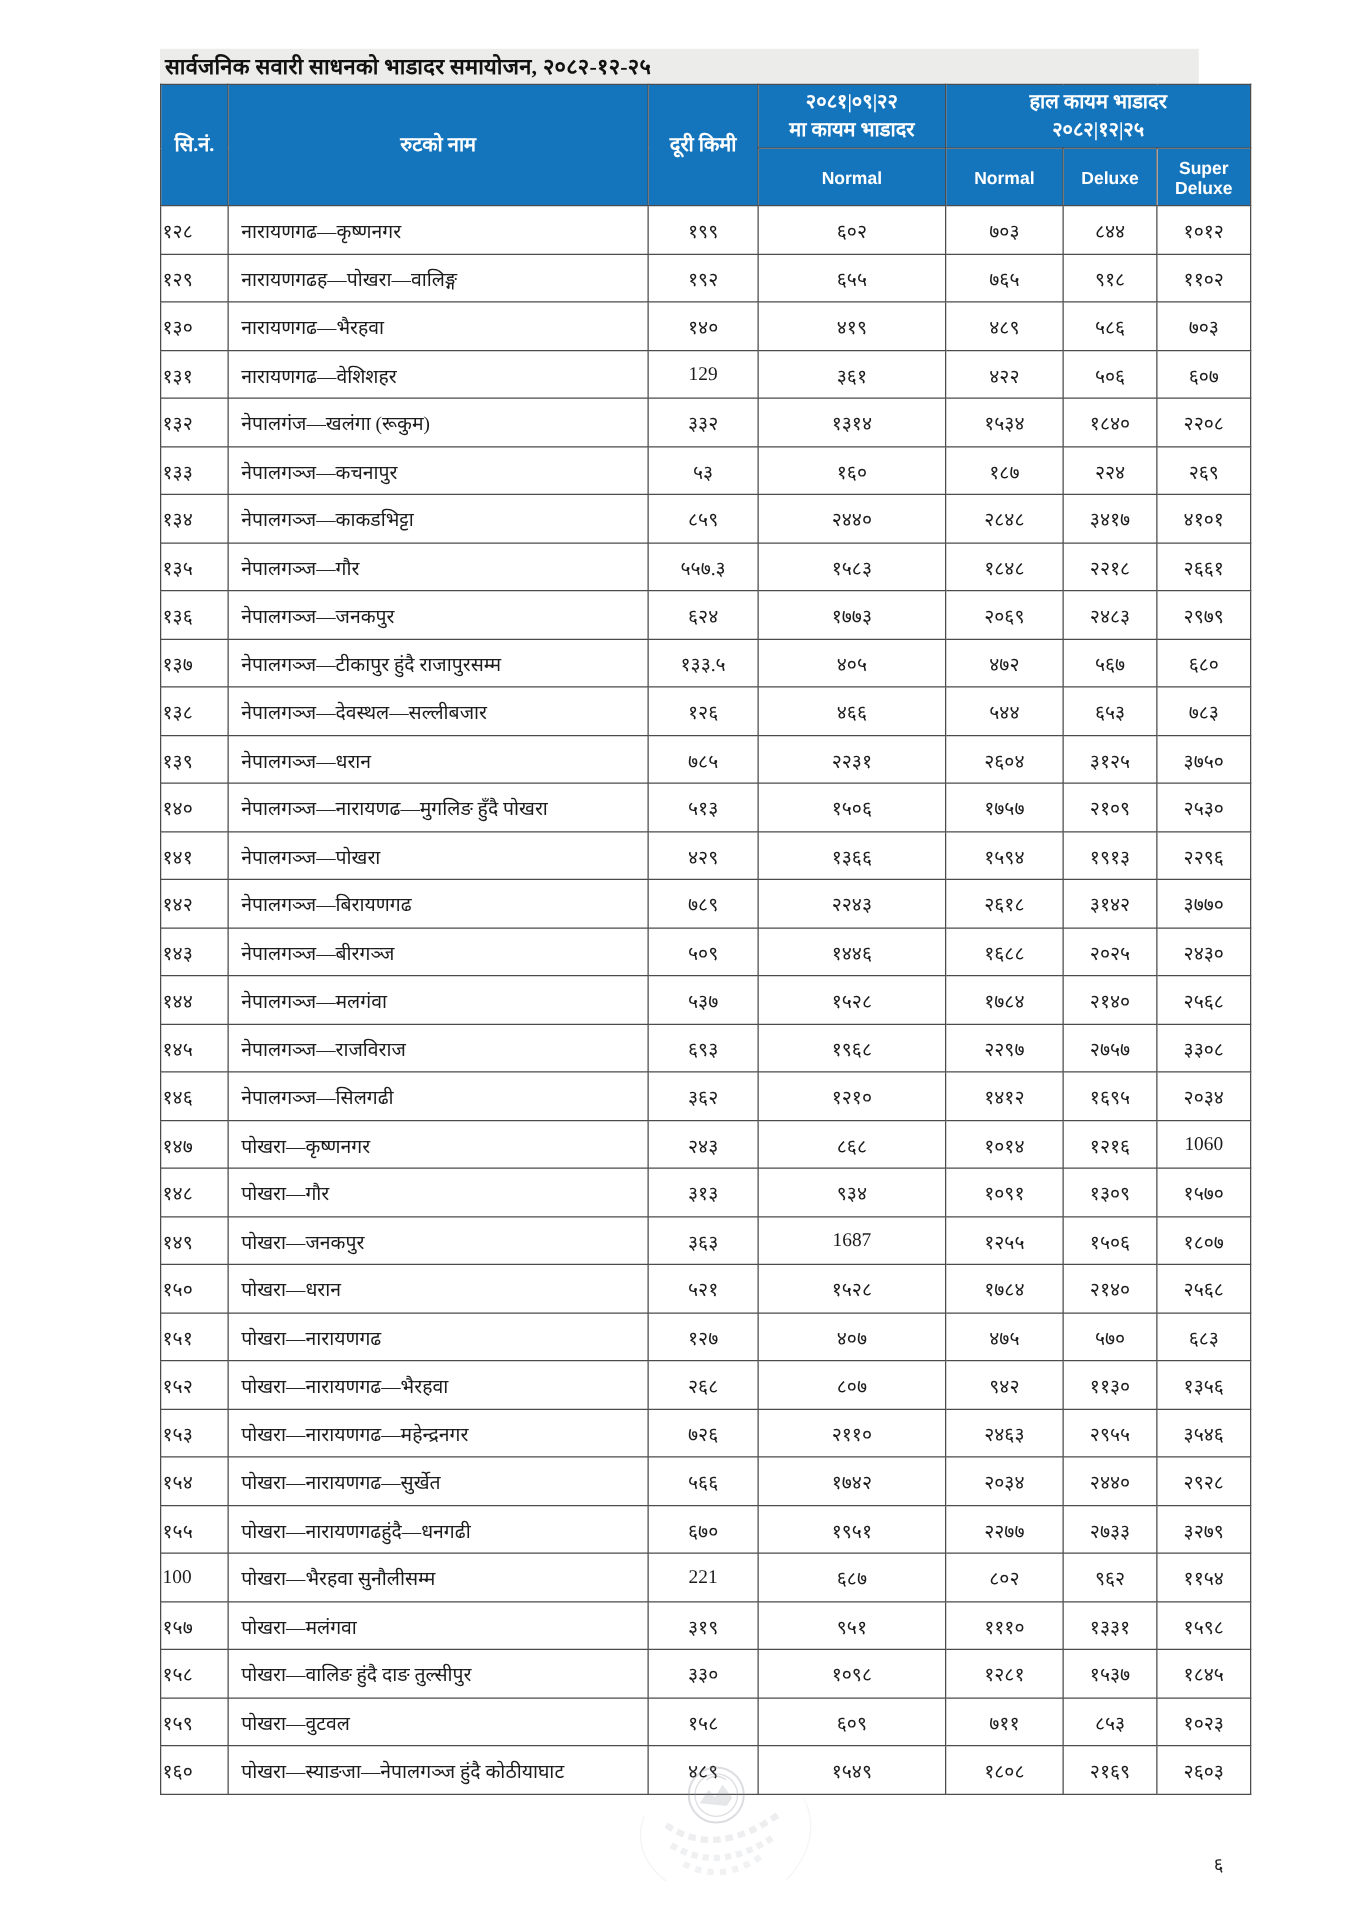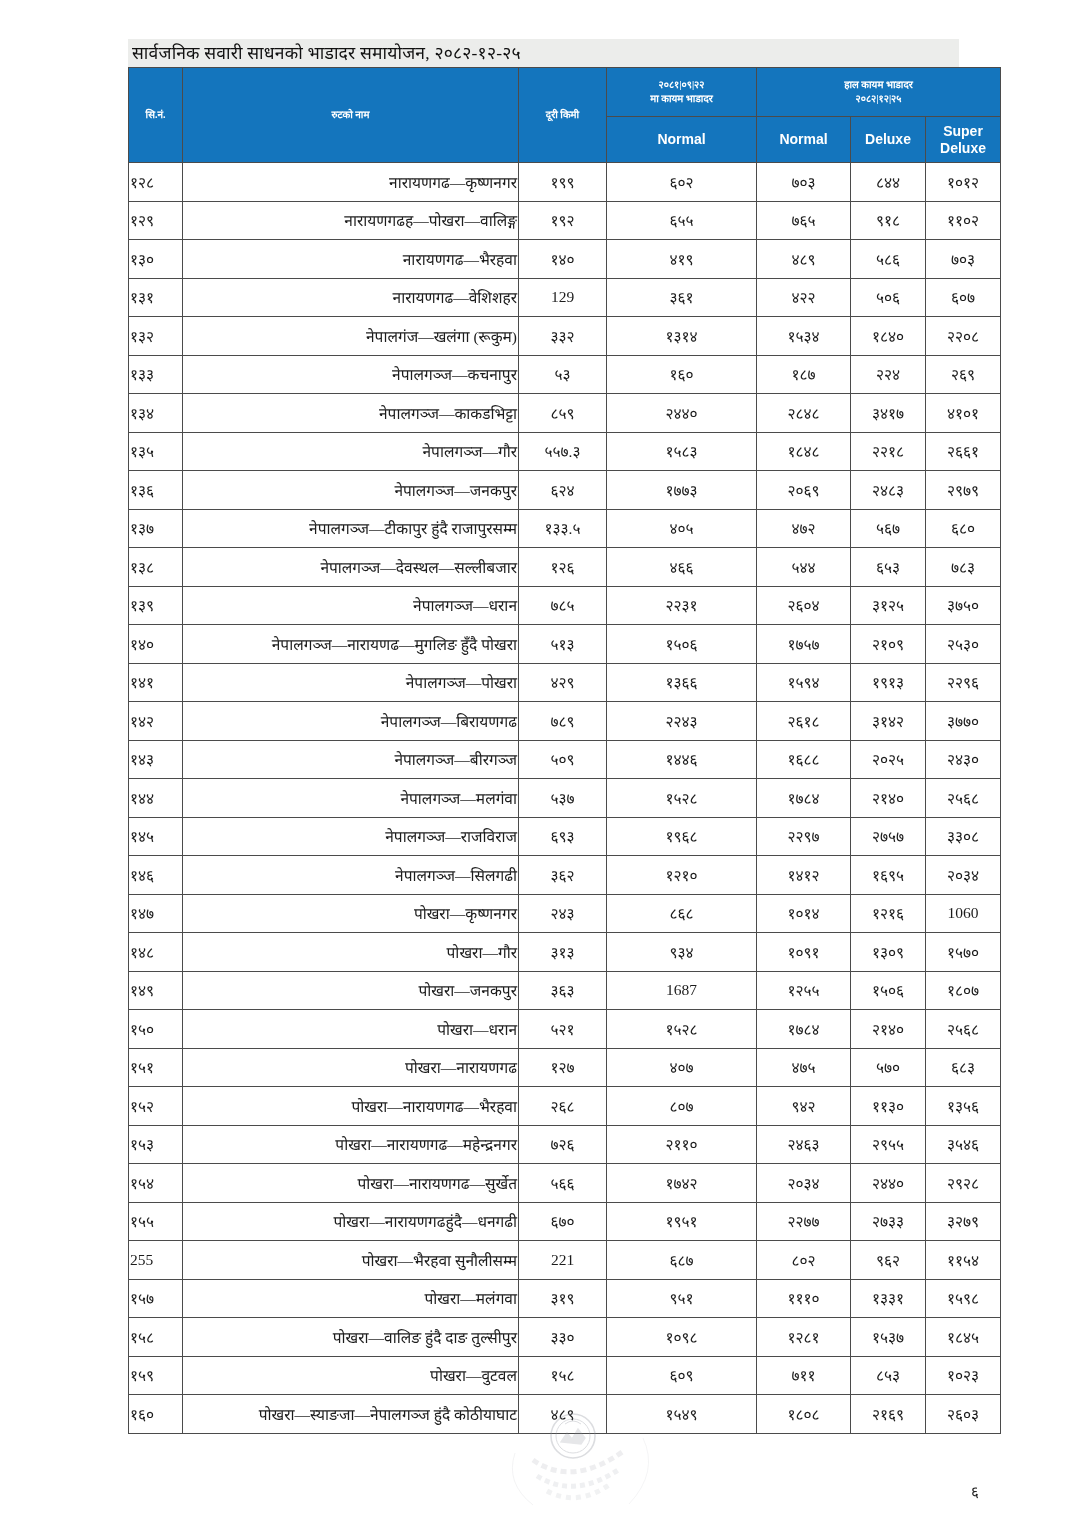--- a/index.html
+++ b/index.html
@@ -6,44 +6,44 @@
   body{
     width:1087px;height:1536px;position:relative;background:#ffffff;
     font-family:"Liberation Serif","DejaVu Serif",serif;color:#1c1c1c;
     -webkit-font-smoothing:antialiased;
   }
   .title-band{
     position:absolute;left:128px;top:39px;width:831px;height:28px;
     background:#ecedeb;
   }
   .doc-title{
-    position:absolute;left:132px;top:40px;font-size:17.5px;font-weight:normal;
+    position:absolute;left:132px;top:40px;font-size:17.5px;font-weight:bold;
     color:#111;letter-spacing:.2px;white-space:nowrap;
   }
   table.fare{
     position:absolute;left:128px;top:67px;width:872px;
     border-collapse:collapse;table-layout:fixed;
   }
   table.fare td,table.fare th{
     border:1px solid #4b4b4b;box-sizing:border-box;
     overflow:hidden;
   }
   thead th{
     background:#1475bd;color:#ffffff;font-weight:bold;
     text-align:center;vertical-align:middle;padding:2px 4px;
   }
-  thead .dev{font-size:10px;line-height:1.45;}
+  thead .dev{font-size:16px;line-height:1.45;}
   thead .lat{font-family:"Liberation Sans","DejaVu Sans",sans-serif;font-size:14px;font-weight:bold;line-height:1.15;}
   thead tr.r1 th{height:49px;}
   thead tr.r2 th{height:46px;}
   tbody td{
     height:38.5px;font-size:15.5px;vertical-align:middle;background:#ffffff;
   }
   td.c-sn{}
-  td.c-route{text-align:right;padding-left:10px;}
+  td.c-route{text-align:left;padding-left:10px;}
   td.c-num{text-align:center;}
   .page-number{
     position:absolute;left:971px;top:1481px;font-size:15px;color:#222;
   }
   .stamp{
     position:absolute;left:495px;top:1398px;opacity:.55;pointer-events:none;
   }
 </style>
 </head>
 <body>
@@ -329,21 +329,21 @@
       <tr>
     <td class="c-sn">१५५</td>
     <td class="c-route">पोखरा—नारायणगढहुंदै—धनगढी</td>
     <td class="c-num">६७०</td>
     <td class="c-num">१९५१</td>
     <td class="c-num">२२७७</td>
     <td class="c-num">२७३३</td>
     <td class="c-num">३२७९</td>
   </tr>
       <tr>
-    <td class="c-sn">255</td>
+    <td class="c-sn">100</td>
     <td class="c-route">पोखरा—भैरहवा सुनौलीसम्म</td>
     <td class="c-num">221</td>
     <td class="c-num">६८७</td>
     <td class="c-num">८०२</td>
     <td class="c-num">९६२</td>
     <td class="c-num">११५४</td>
   </tr>
       <tr>
     <td class="c-sn">१५७</td>
     <td class="c-route">पोखरा—मलंगवा</td>

